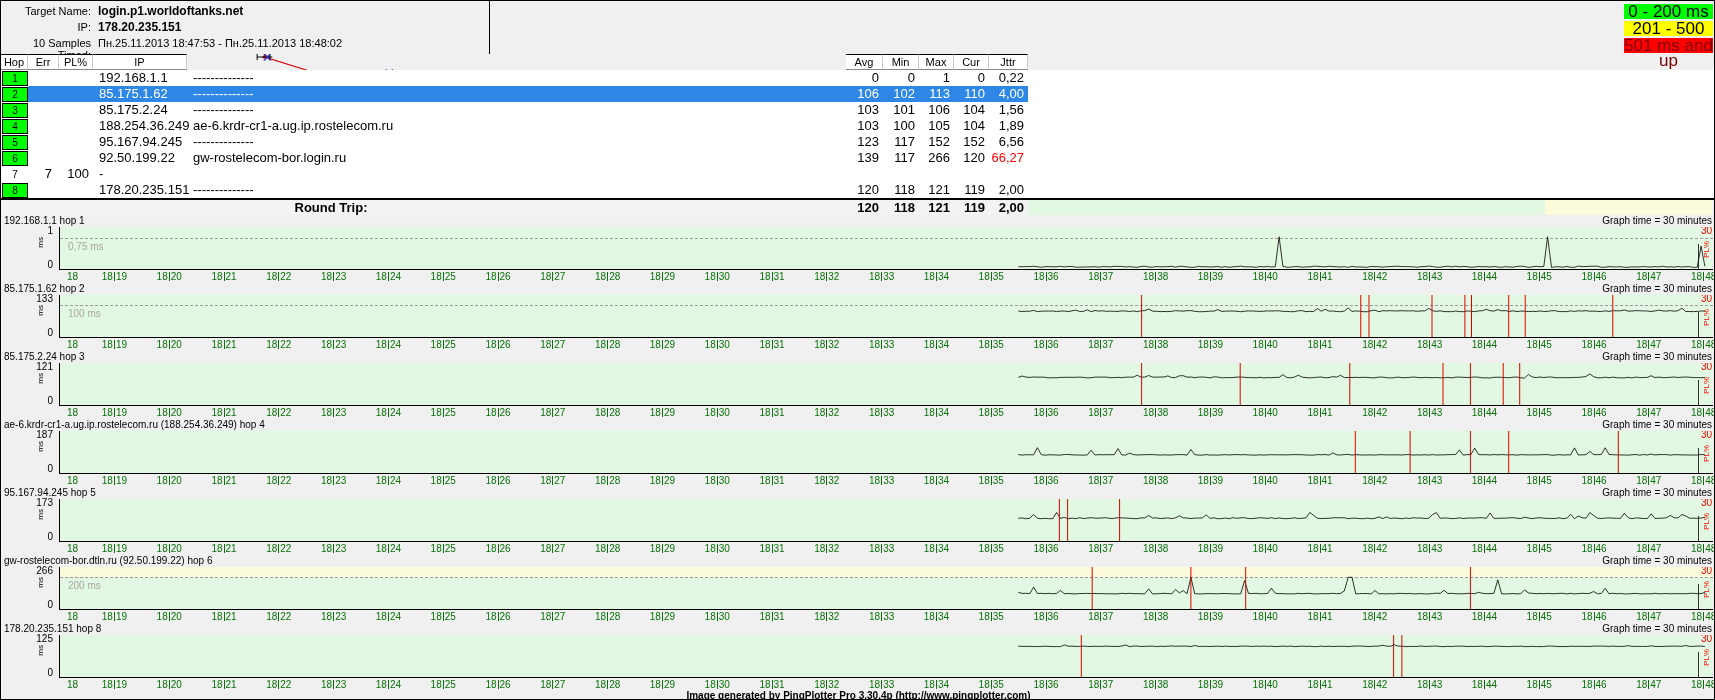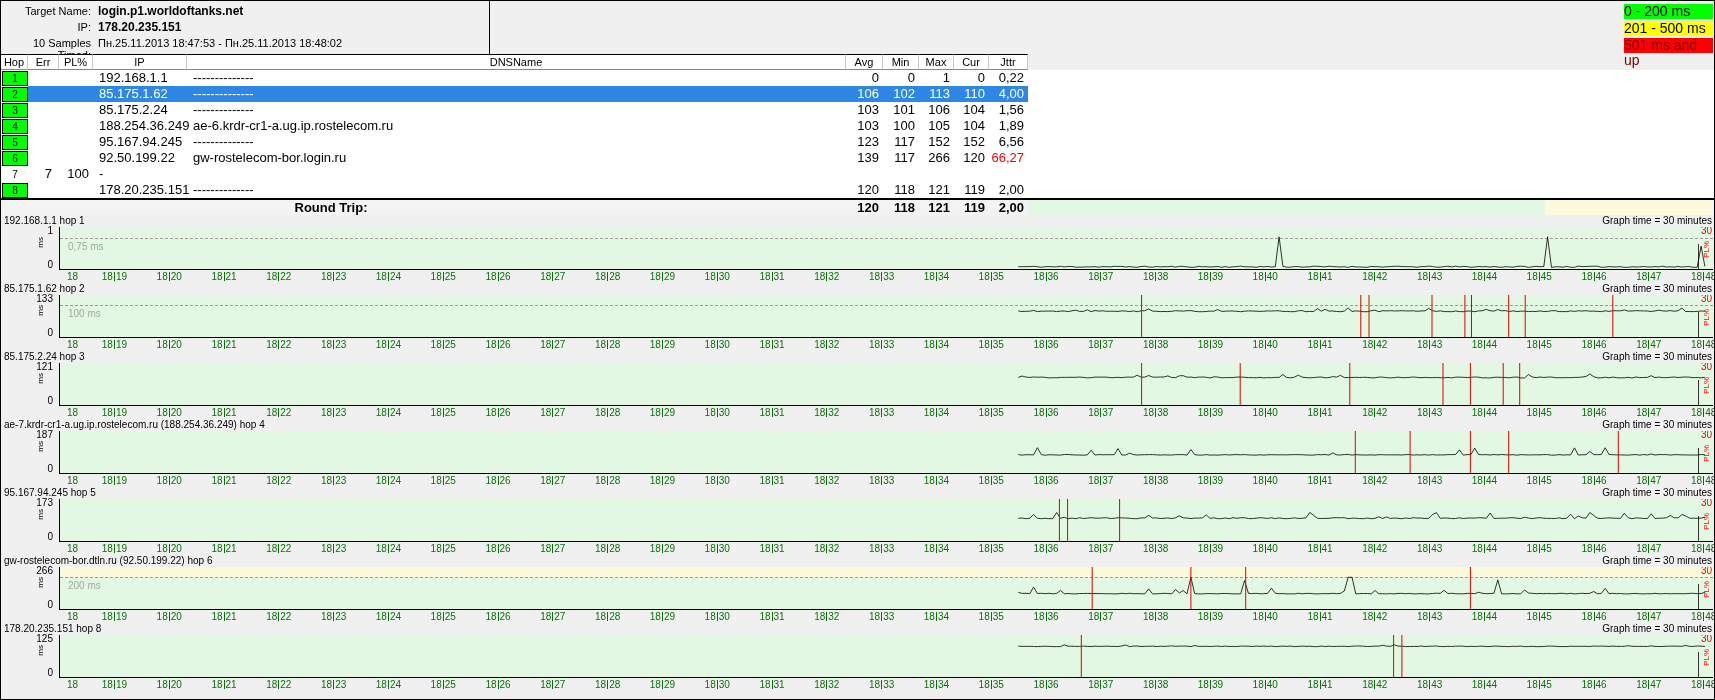--- a/index.html
+++ b/index.html
@@ -5,21 +5,21 @@
   html,body{margin:0;padding:0;background:#d0d0d0;}
   #frame{position:relative;width:1715px;height:700px;background:#f0f0f0;border:1px solid #000;
          box-sizing:border-box;overflow:hidden;font-family:"Liberation Sans",sans-serif;color:#000;}
   
   #hdr{position:absolute;left:0;top:0;width:1715px;height:53px;background:#f0f0f0;}
   .hlabel{position:absolute;left:0;width:90px;text-align:right;font-size:11px;}
   .hval{position:absolute;left:97px;font-size:11px;}
   .bold{font-weight:bold;font-size:12px;}
   #hdr-split{position:absolute;left:488px;top:0;width:1px;height:53px;background:#000;}
   
-  .leg-item{position:absolute;left:1623px;width:89px;height:15px;font-size:14px;line-height:15px;}
+  .leg-item{position:absolute;left:1623px;width:89px;height:15px;font-size:17px;text-align:center;line-height:15px;}
   
   .th{position:absolute;top:53px;height:16px;background:#fff;border-bottom:1px solid #888;
       box-sizing:border-box;font-size:11px;text-align:center;line-height:15px;border-right:1px solid #c8c8c8;}
   .trow{position:absolute;left:0;width:1715px;height:16px;background:#fff;}
   .cell{position:absolute;top:0;height:16px;font-size:13px;line-height:16px;white-space:nowrap;}
   .num{text-align:right;}
   .badge{position:absolute;left:1px;top:1px;width:24px;height:13px;background:#00ff00;border:1px solid #000;
          font-size:10px;text-align:center;line-height:13px;}
   .badge.plain{background:transparent;border:1px solid transparent;}
   .selbar{position:absolute;left:27px;top:0;width:1000px;height:16px;background:#2e87e4;}
@@ -68,21 +68,20 @@
       <div class="leg-item" style="top: 3px; background: rgb(0, 255, 0); color: rgb(0, 0, 0);">0 - 200 ms</div>
       <div class="leg-item" style="top: 20px; background: rgb(255, 255, 0); color: rgb(0, 0, 0);">201 - 500 ms</div>
       <div class="leg-item" style="top: 37px; background: rgb(255, 0, 0); color: rgb(123, 0, 0);">501 ms and up</div>
     </div>
 
   <div id="table">
       <div class="th" style="left: 0px; width: 27px; border-top: 1px solid rgb(0, 0, 0);">Hop</div>
       <div class="th" style="left: 27px; width: 31px; border-top: 1px solid rgb(0, 0, 0);">Err</div>
       <div class="th" style="left: 58px; width: 34px; border-top: 1px solid rgb(0, 0, 0);">PL%</div>
       <div class="th" style="left: 92px; width: 94px; border-top: 1px solid rgb(0, 0, 0);">IP</div>
-      <div class="th" style="left: 186px; width: 659px; border-top: 1px solid rgb(0, 0, 0);">DNSName</div>
       <div class="th" style="left: 845px; width: 37px; border-top: 1px solid rgb(0, 0, 0);">Avg</div>
       <div class="th" style="left: 882px; width: 36px; border-top: 1px solid rgb(0, 0, 0);">Min</div>
       <div class="th" style="left: 918px; width: 35px; border-top: 1px solid rgb(0, 0, 0);">Max</div>
       <div class="th" style="left: 953px; width: 35px; border-top: 1px solid rgb(0, 0, 0);">Cur</div>
       <div class="th" style="left: 988px; width: 39px; border-top: 1px solid rgb(0, 0, 0);">Jttr</div>
       <div class="gz" style="left: 1027px; top: 69px; width: 517px; height: 145px; background: rgb(226, 248, 226);"></div>
       <div class="gz" style="left: 1544px; top: 69px; width: 167px; height: 145px; background: rgb(251, 251, 220);"></div>
       <div class="trow" style="top: 69px;">
         <div class="badge">1</div>
         <div class="cell" style="left: 98px; color: rgb(0, 0, 0);">192.168.1.1</div>
@@ -400,21 +399,21 @@
           <div class="xt" style="left: 1416px;"><span>18</span><span class="tick"></span><span>43</span></div>
           <div class="xt" style="left: 1470.8px;"><span>18</span><span class="tick"></span><span>44</span></div>
           <div class="xt" style="left: 1525.6px;"><span>18</span><span class="tick"></span><span>45</span></div>
           <div class="xt" style="left: 1580.4px;"><span>18</span><span class="tick"></span><span>46</span></div>
           <div class="xt" style="left: 1635.2px;"><span>18</span><span class="tick"></span><span>47</span></div>
           <div class="xt" style="left: 1690px;"><span>18</span><span class="tick"></span><span>48</span></div>
         </div>
       </div>
       <div style="position: absolute; left: 0px; top: 418px; width: 1715px; height: 68px;">
         <div class="tl-title" style="top: 0px;">
-          <div class="t-left">ae-7.krdr-cr1-a.ug.ip.rostelecom.ru (188.254.36.249) hop 4</div>
+          <div class="t-left">ae-6.krdr-cr1-a.ug.ip.rostelecom.ru (188.254.36.249) hop 4</div>
           <div class="t-right">Graph time = 30 minutes</div>
         </div>
         <div class="gut" style="top: 12px;">
           <div class="gmax">187</div>
           <div class="gzero">0</div>
           <div class="gms">ms</div>
         </div>
         <div class="plot" style="top: 12px;">
           <div class="plaxis"></div>
           <div class="pl30">30</div>
@@ -626,14 +625,15 @@
           <div class="xt" style="left: 1416px;"><span>18</span><span class="tick"></span><span>43</span></div>
           <div class="xt" style="left: 1470.8px;"><span>18</span><span class="tick"></span><span>44</span></div>
           <div class="xt" style="left: 1525.6px;"><span>18</span><span class="tick"></span><span>45</span></div>
           <div class="xt" style="left: 1580.4px;"><span>18</span><span class="tick"></span><span>46</span></div>
           <div class="xt" style="left: 1635.2px;"><span>18</span><span class="tick"></span><span>47</span></div>
           <div class="xt" style="left: 1690px;"><span>18</span><span class="tick"></span><span>48</span></div>
         </div>
       </div>
     </div>
 
+  <div id="footer">Image generated by PingPlotter Pro 3.30.4p (http://www.pingplotter.com)</div>
 
 </div>
 
 </body></html>

